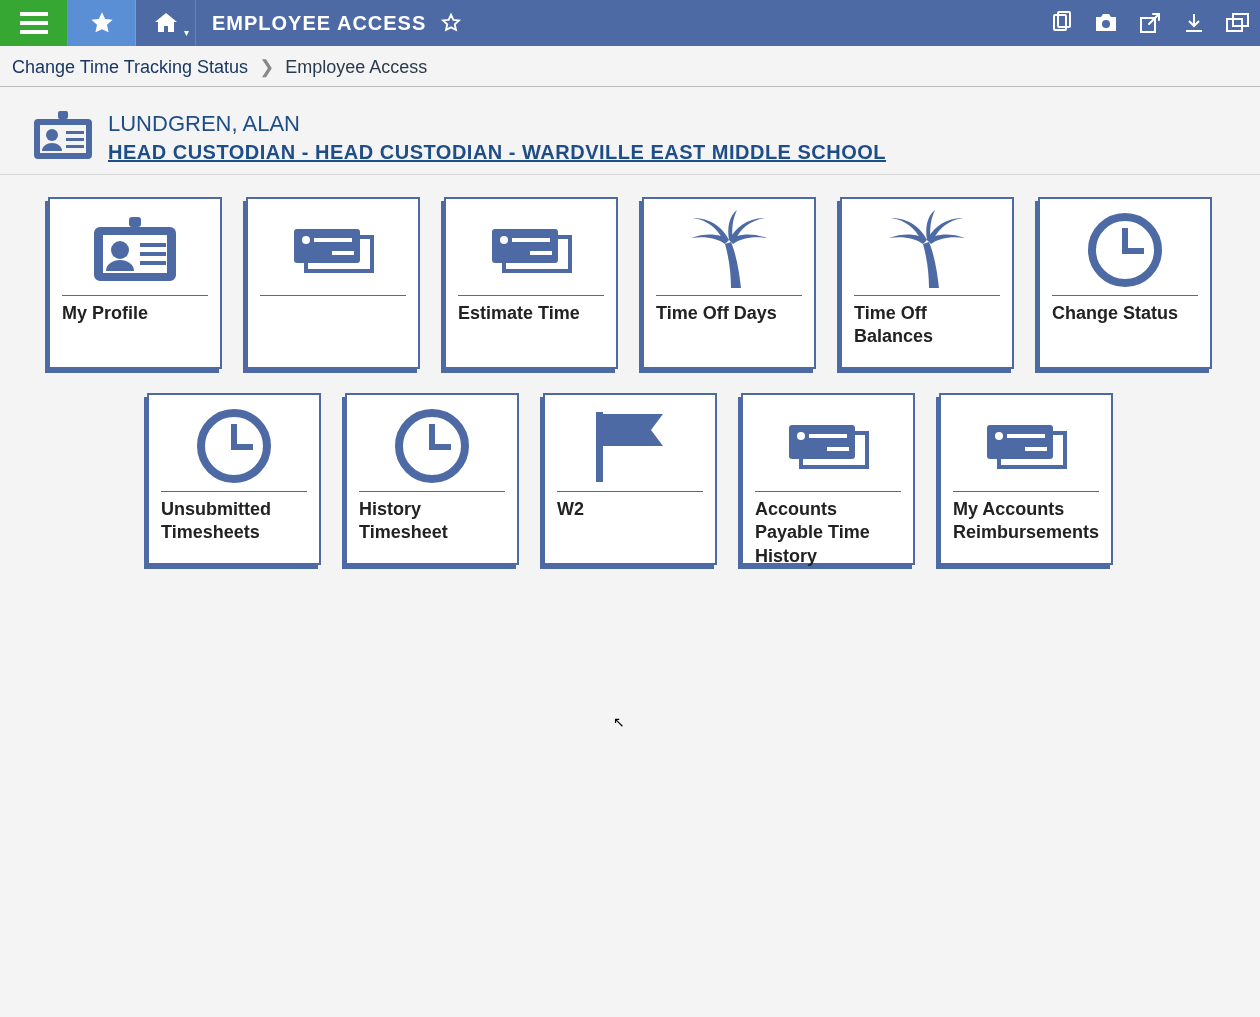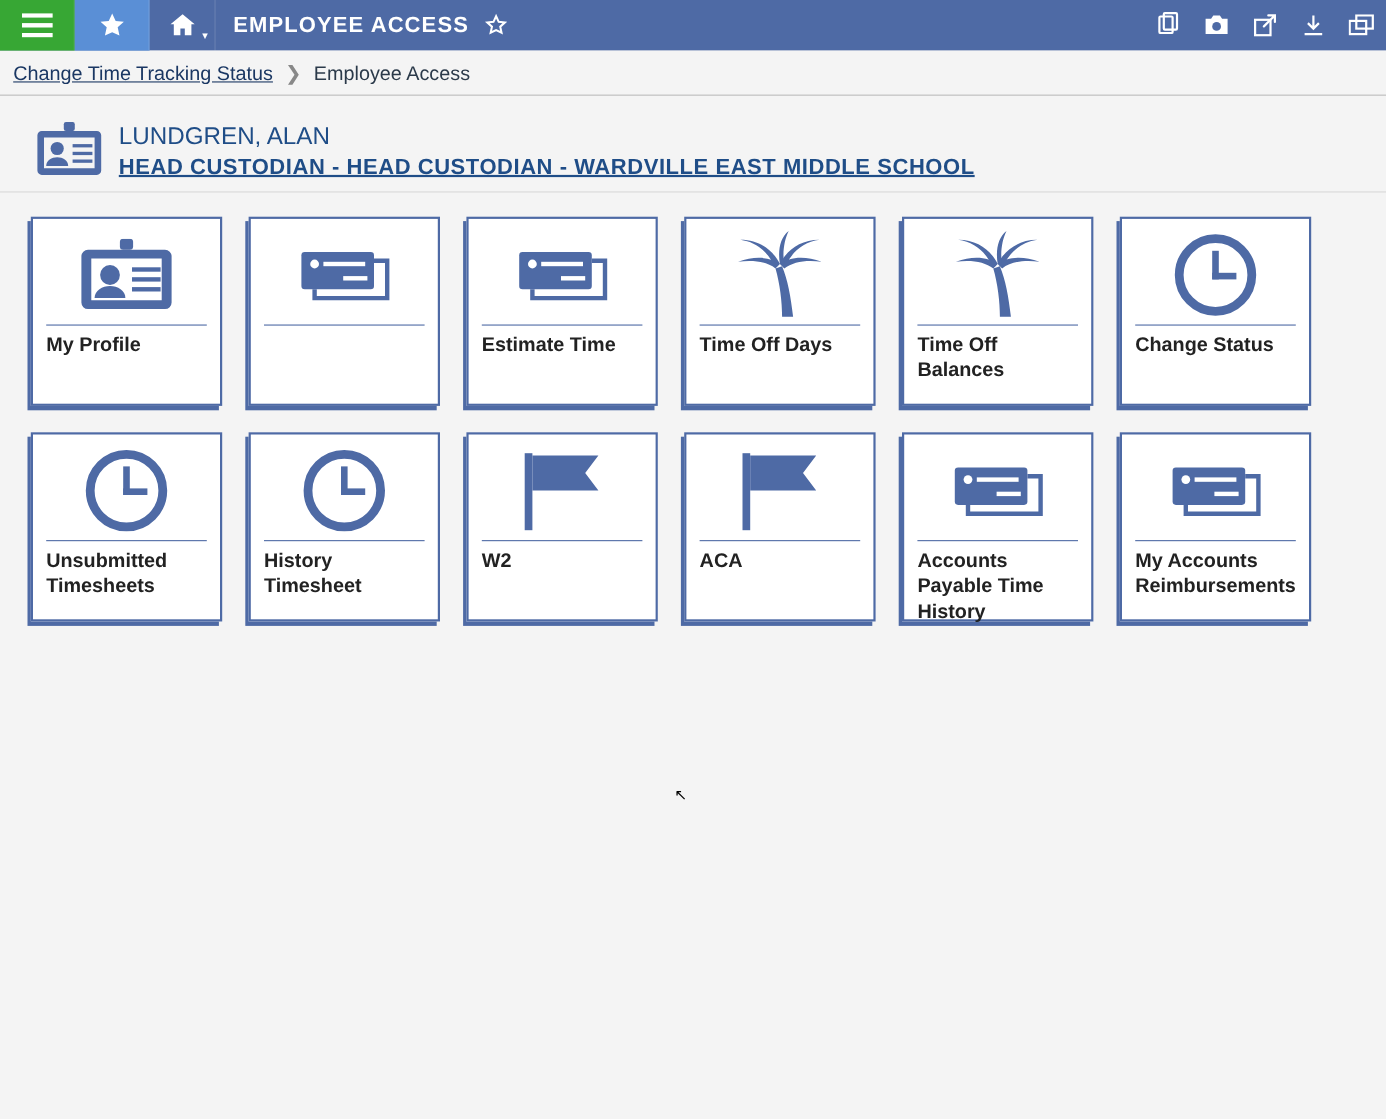--- a/index.html
+++ b/index.html
@@ -48,21 +48,21 @@
   }
 
   
   .breadcrumb {
     padding: 10px 12px 8px 12px;
     font-size: 18px;
     color: #2b3a4a;
     border-bottom: 1px solid #bbb;
     background: #f4f4f4;
   }
-  .breadcrumb a { color: #1a3763; text-decoration: underline; cursor: pointer; }
+  .breadcrumb a { color: #1a3763; cursor: pointer; }
   .breadcrumb .sep { color: #888; margin: 0 6px; }
 
   
   .user-header {
     display: flex;
     align-items: flex-start;
     padding: 24px 32px 10px 32px;
     border-bottom: 1px solid #d8d8d8;
     margin-bottom: 8px;
   }
@@ -70,20 +70,21 @@
   .user-header .uname { color: #1f4d87; font-weight: normal; font-size: 22px; }
   .user-header .urole { color: #1f4d87; font-weight: bold; font-size: 20px; margin-top: 4px; letter-spacing: .5px; text-decoration: underline;}
 
   
   .grid {
     padding: 14px 28px;
     display: flex;
     flex-wrap: wrap;
     gap: 24px;
     align-content: flex-start;
+    justify-content: center;
   }
   .tile {
     width: 174px;
     height: 172px;
     background: #fff;
     border: 2px solid #4e6aa5;
     box-shadow: -3px 4px 0 0 #4e6aa5;
     padding: 10px 12px 8px 12px;
     display: flex;
     flex-direction: column;
@@ -339,32 +340,20 @@
             <rect x="10" y="4" width="7" height="70"></rect>
             <path d="M17 6h60l-12 16 12 16H17z"></path>
           </g>
         </svg>
       </div>
       <hr class="tdiv">
       <div class="tlabel">W2</div>
     </div>
     <div class="tile">
       <div class="ticon">
-        <svg width="88" height="76" viewBox="0 0 88 76">
-          <g fill="#4e6aa5">
-            <rect x="10" y="4" width="7" height="70"></rect>
-            <path d="M17 6h60l-12 16 12 16H17z"></path>
-          </g>
-        </svg>
-      </div>
-      <hr class="tdiv">
-      <div class="tlabel">ACA</div>
-    </div>
-    <div class="tile">
-      <div class="ticon">
         <svg width="90" height="50" viewBox="0 0 90 50">
           <g>
             <rect x="6" y="4" width="66" height="34" rx="3" fill="#4e6aa5"></rect>
             <circle cx="18" cy="15" r="4" fill="#fff"></circle>
             <rect x="26" y="13" width="38" height="4" fill="#fff"></rect>
             <rect x="44" y="26" width="22" height="4" fill="#fff"></rect>
             <path d="M72 12h12v34H18v-8" fill="none" stroke="#4e6aa5" stroke-width="4"></path>
           </g>
         </svg>
       </div>

